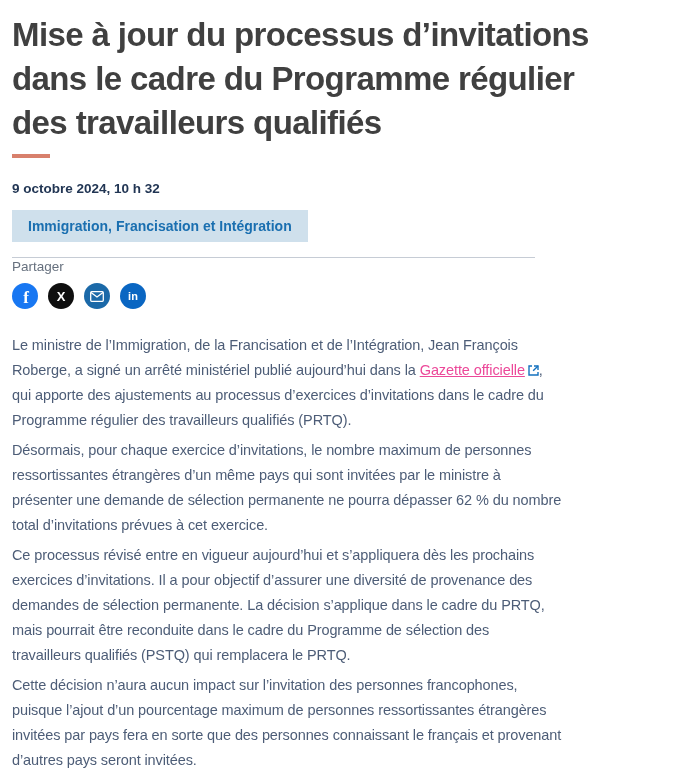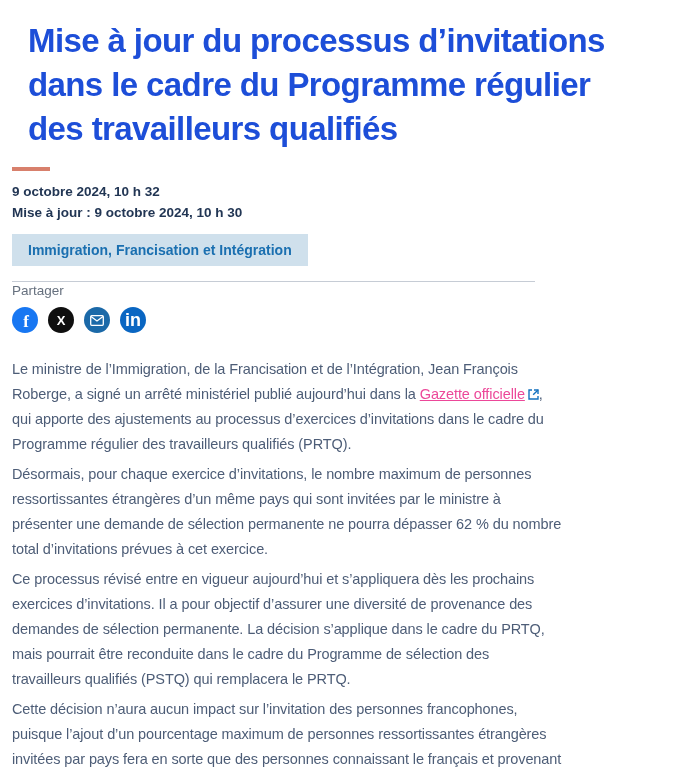--- a/index.html
+++ b/index.html
@@ -8,35 +8,35 @@
     width: 677px; height: 769px;
     background: #ffffff;
     overflow: hidden;
     font-family: "Liberation Sans", "DejaVu Sans", sans-serif;
     -webkit-font-smoothing: antialiased;
   }
   .page { padding: 0 12px; }
 
   
   h1.article-title {
-    margin: 16px; padding-top: 3px;
+    margin: 0; padding-top: 13px;
     font-size: 33px; line-height: 44px;
     font-weight: 700; letter-spacing: -0.6px;
-    color: #1d4ed8;
+    color: #404040;
     white-space: pre-line;
     max-width: 660px;
   }
   .accent-bar {
     width: 38px; height: 4px;
     background: #d8806c;
     margin-top: 9px;
   }
 
   
-  .meta { margin-top: 10px; font-size: 13.5px; line-height: 21px; color: #223654; }
+  .meta { margin-top: 20px; font-size: 13.5px; line-height: 21px; color: #223654; }
   .meta .meta-bold { font-weight: 700; }
   .meta a.publisher-link { color: #1472bf; text-decoration: underline; }
 
   
   .tag-badge {
     display: inline-block;
     margin-top: 11px;
     background: #cfe0ec;
     color: #1a6fb0;
     font-size: 14px; font-weight: 600;
@@ -54,21 +54,21 @@
   .share-row { margin-top: 9px; display: flex; gap: 10px; align-items: center; }
   .icon-circle {
     width: 26px; height: 26px; border-radius: 50%;
     display: flex; align-items: center; justify-content: center;
     color: #ffffff; cursor: pointer; flex: 0 0 auto;
   }
   .fb { background: #1877f2; font-weight: 700; font-size: 17px; }
   .fb span { position: relative; top: 2px; left: 1px; font-family: "Liberation Serif", serif; }
   .xx { background: #0f0f0f; font-weight: 700; font-size: 13px; }
   .em { background: #1b69a8; }
-  .li { background: #0a66c2; font-weight: 700; font-size: 18px; letter-spacing: 0; justify-content: center; }
+  .li { background: #0a66c2; font-weight: 700; font-size: 11px; letter-spacing: 0; justify-content: center; }
 
   
   .article-body {
     margin-top: 24px;
     font-size: 14.5px; line-height: 25px;
     color: #4d5d77;
     letter-spacing: -0.1px;
     max-width: 650px;
   }
   .article-body p { margin: 0 0 5px 0; white-space: pre-line; }
@@ -81,21 +81,20 @@
 <div class="page">
 
   <h1 class="article-title">Mise à jour du processus d’invitations
 dans le cadre du Programme régulier
 des travailleurs qualifiés</h1>
 
   <div class="accent-bar"></div>
 
   <div class="meta">
     <div class="meta-bold">9 octobre 2024, 10 h 32</div>
-    <div class="meta-bold">Mise à jour : 9 octobre 2024, 10 h 30</div>
   </div>
 
   <div class="tag-badge">Immigration, Francisation et Intégration</div>
 
   <hr class="divider">
 
   <div class="share-label">Partager</div>
 
   <div class="share-row">
     <div class="icon-circle fb">

